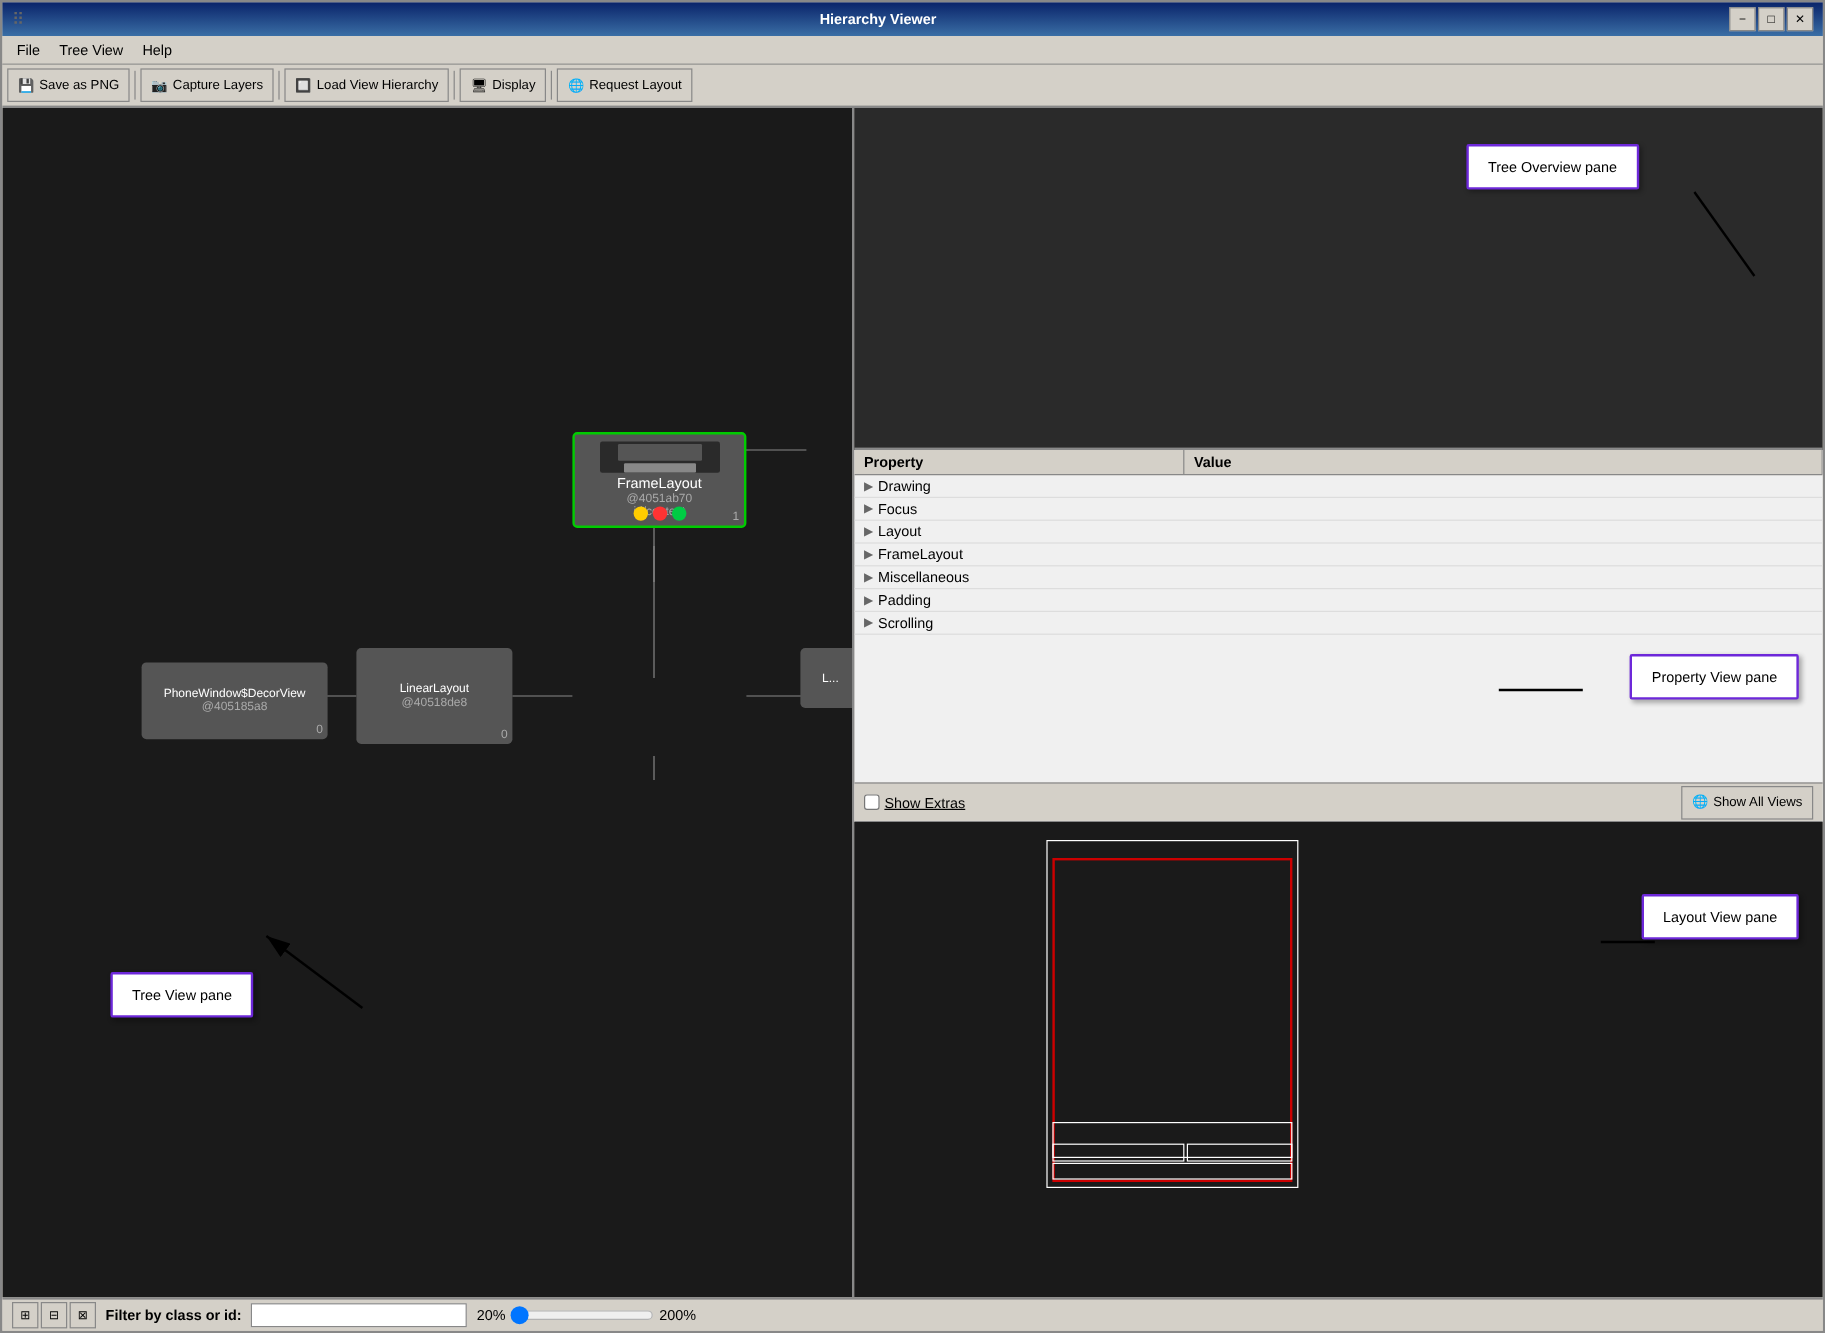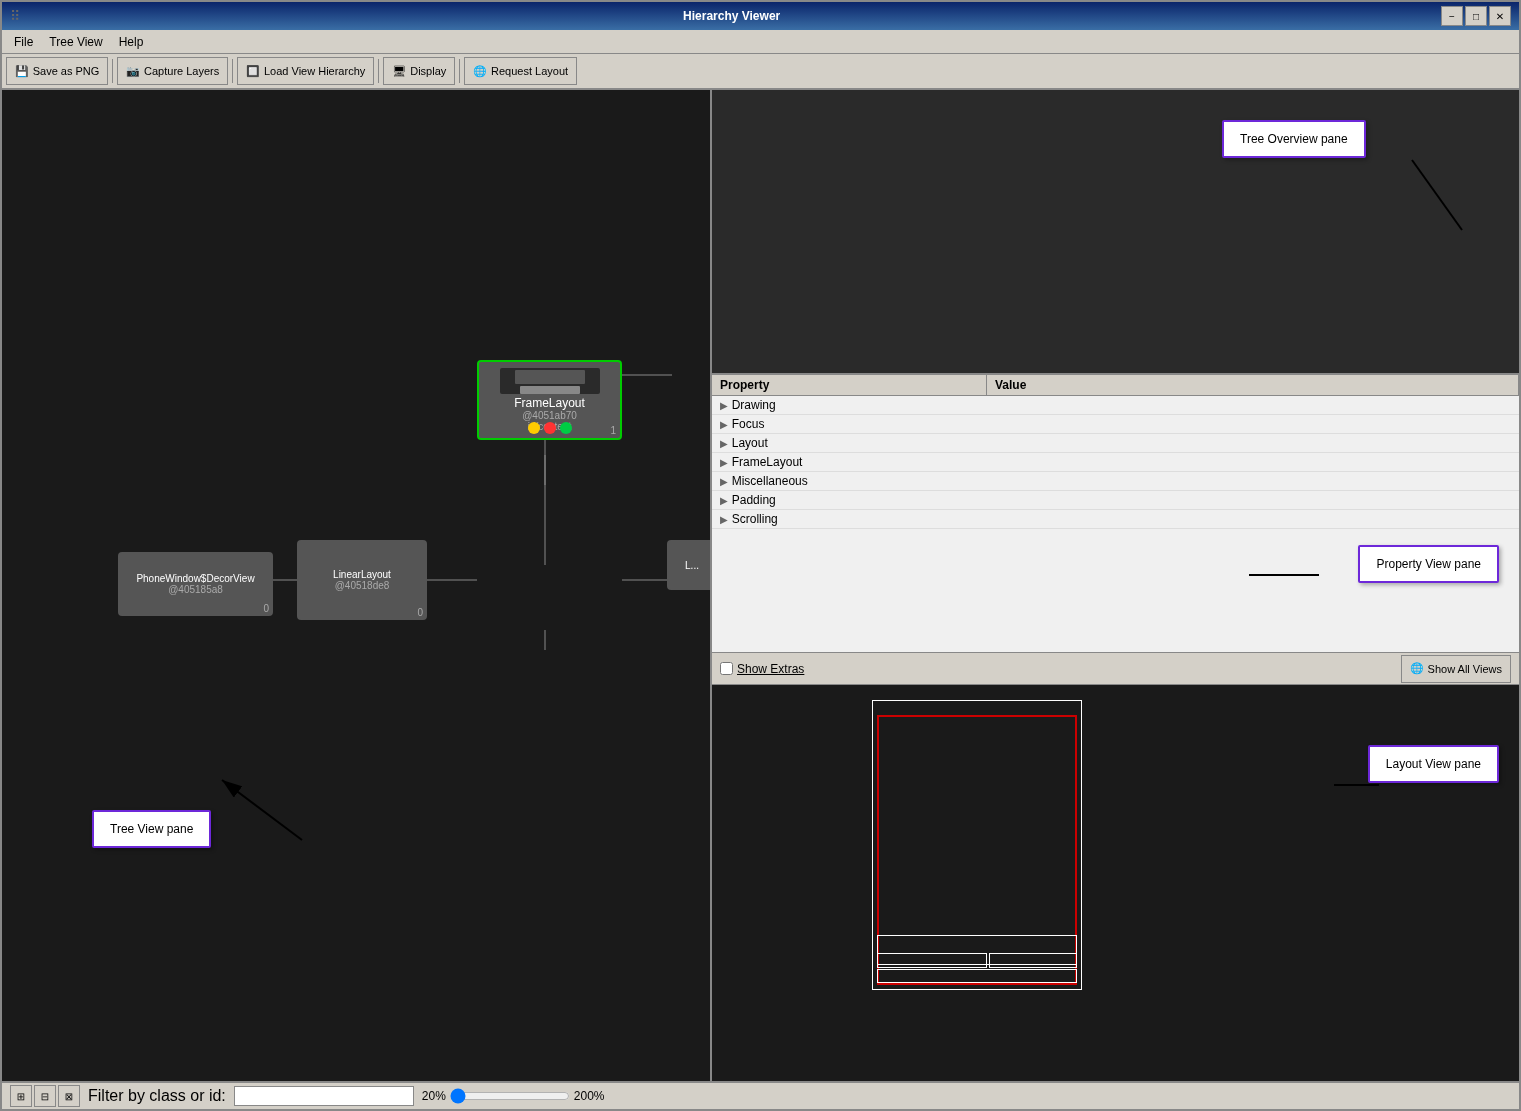--- a/index.html
+++ b/index.html
@@ -48,21 +48,21 @@
     .props-footer { height: 32px; background: #d4d0c8; border-top: 1px solid #888; display: flex; align-items: center; justify-content: space-between; padding: 0 8px; }
     .show-extras { display: flex; align-items: center; gap: 4px; text-decoration: underline; }
 
     
     .layout-pane { flex: 1; background: #1a1a1a; position: relative; overflow: hidden; }
 
     
     .status-bar { height: 28px; background: #d4d0c8; border-top: 2px solid #888; display: flex; align-items: center; padding: 0 8px; gap: 8px; }
     .status-icons { display: flex; gap: 2px; }
     .status-icon-btn { width: 22px; height: 22px; background: #d4d0c8; border: 1px solid #888; display: flex; align-items: center; justify-content: center; cursor: pointer; font-size: 10px; }
-    .filter-label { font-size: 16px; }
+    .filter-label { font-size: 12px; font-weight: bold; }
     .filter-input { width: 180px; height: 20px; border: 1px solid #888; font-size: 11px; padding: 0 4px; background: white; }
     .zoom-section { display: flex; align-items: center; gap: 4px; font-size: 12px; }
     .zoom-slider { width: 120px; }
 
     
     .node { position: absolute; background: #555; border-radius: 4px; display: flex; flex-direction: column; align-items: center; justify-content: center; padding: 6px; color: white; font-size: 11px; text-align: center; cursor: pointer; }
     .node.selected { border: 2px solid #00cc00; }
     .node-count { position: absolute; bottom: 2px; right: 4px; font-size: 10px; color: #aaa; }
     .node-dots { display: flex; gap: 4px; position: absolute; bottom: 4px; left: 50%; transform: translateX(-50%); }
     .dot { width: 12px; height: 12px; border-radius: 50%; }

